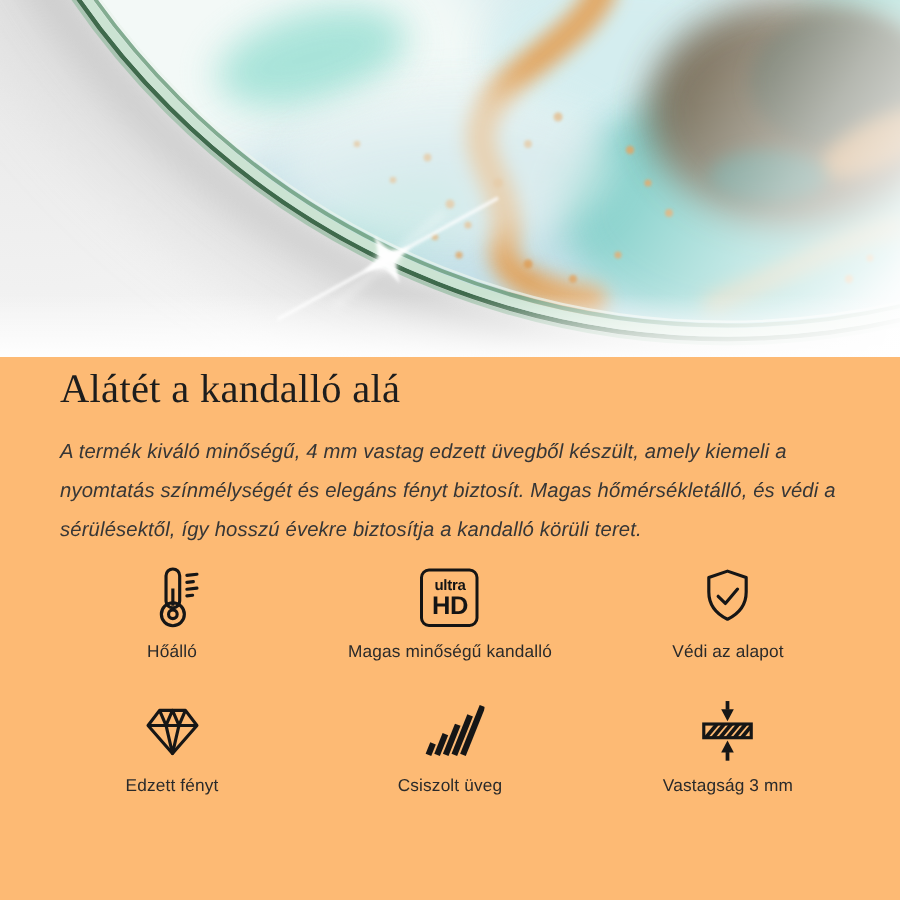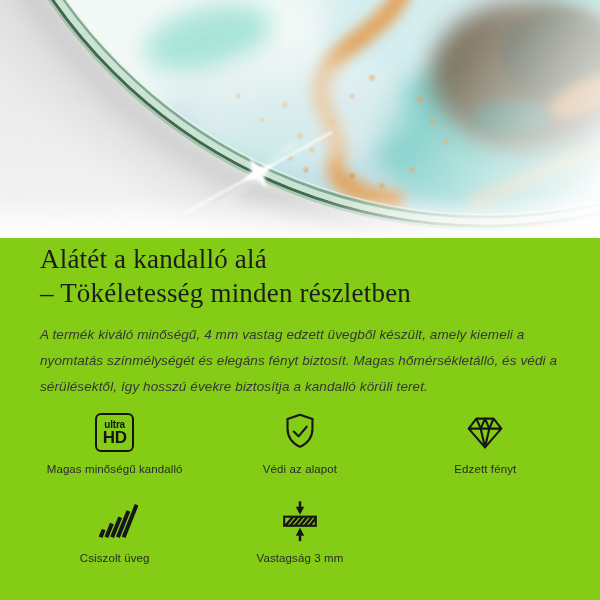--- a/index.html
+++ b/index.html
@@ -1,17 +1,17 @@
 <!DOCTYPE html>
 <html><head>
 <meta charset="utf-8">
 <style>
   html,body{margin:0;padding:0;}
   .page{
-    position:relative;width:600px;height:600px;background:#84cc16;overflow:hidden;
+    position:relative;width:600px;height:600px;background:#fdba74;overflow:hidden;
     font-family:"Liberation Sans","DejaVu Sans",sans-serif;
   }
   .hero{display:block;width:600px;height:238px;}
   .content{padding:0 40px;}
   h1.title{
     font-family:"Liberation Serif","DejaVu Serif",serif;
     font-weight:400;font-size:27px;line-height:34px;letter-spacing:.2px;
     color:#1d1d1d;margin:4px 0 0 0;
   }
   p.body-text{
@@ -138,27 +138,43 @@
       <path d="M258 155 L262 169 L276 173 L262 177 L258 191 L254 177 L240 173 L254 169 Z" fill="#ffffff" filter="url(#b1)" opacity="0.95" transform="rotate(-28 258 173)"></path>
     </g>
 
     <rect x="250" y="0" width="350" height="238" fill="url(#fadeBR)"></rect>
     <rect x="0" y="180" width="600" height="58" fill="url(#fadeBottom)"></rect>
   </svg>
 
   <div class="content">
     <h1 class="title">
       <span>Alátét a kandalló alá</span><br>
-      <span>– Tökéletesség minden részletben</span>
     </h1>
     <p class="body-text">A termék kiváló minőségű, 4 mm vastag edzett üvegből készült, amely kiemeli a nyomtatás színmélységét és elegáns fényt biztosít. Magas hőmérsékletálló, és védi a sérülésektől, így hosszú évekre biztosítja a kandalló körüli teret.</p>
   </div>
 
   <div class="features">
 
+    <div class="feature">
+      <div class="icon-box">
+        <svg width="46" height="46" viewBox="0 0 48 48">
+          <rect class="icon-stroke" x="19.5" y="4.5" width="9.5" height="27" rx="4.75"></rect>
+          <circle class="icon-stroke" cx="24.25" cy="36" r="8"></circle>
+          <circle class="icon-stroke" cx="24.25" cy="36" r="3" stroke-width="2"></circle>
+          <line class="icon-stroke" x1="24.25" y1="18" x2="24.25" y2="30" stroke-width="2"></line>
+          <g stroke="#161616" stroke-width="2.2" stroke-linecap="round">
+            <line x1="34" y1="9" x2="41" y2="8.2"></line>
+            <line x1="34" y1="13.8" x2="38.5" y2="13.3"></line>
+            <line x1="34" y1="18.6" x2="41" y2="17.8"></line>
+            <line x1="34" y1="23.2" x2="38" y2="22.8"></line>
+          </g>
+        </svg>
+      </div>
+      <div class="feature-label">Hőálló</div>
+    </div>
 
     <div class="feature">
       <div class="icon-box">
         <div class="hd-badge">
           <div class="t1">ultra</div>
           <div class="t2">HD</div>
         </div>
       </div>
       <div class="feature-label">Magas minőségű kandalló</div>
     </div>

